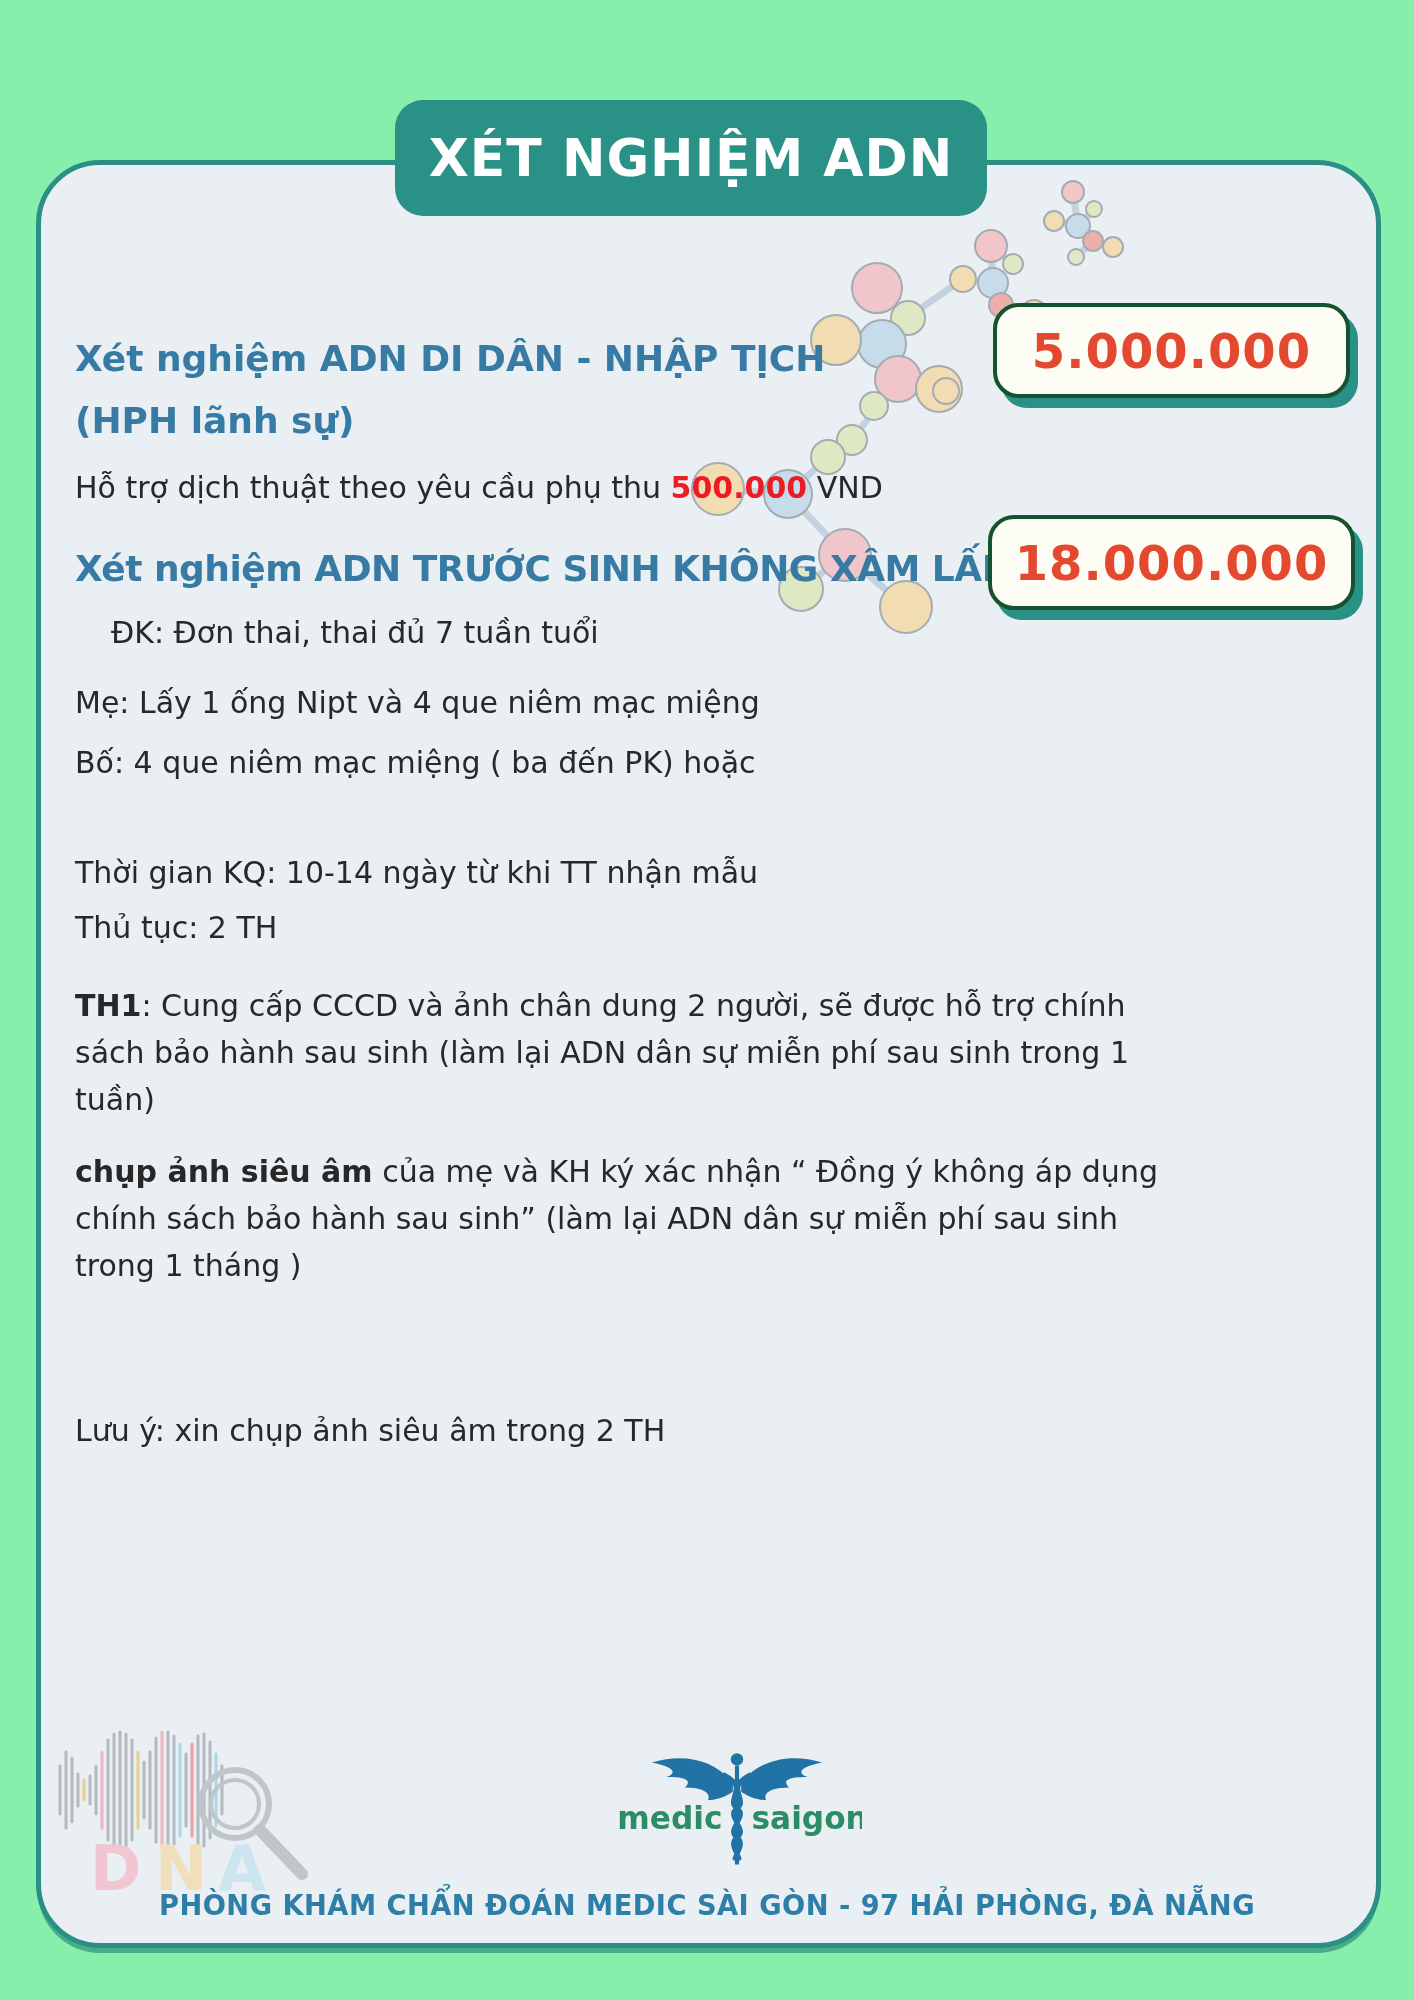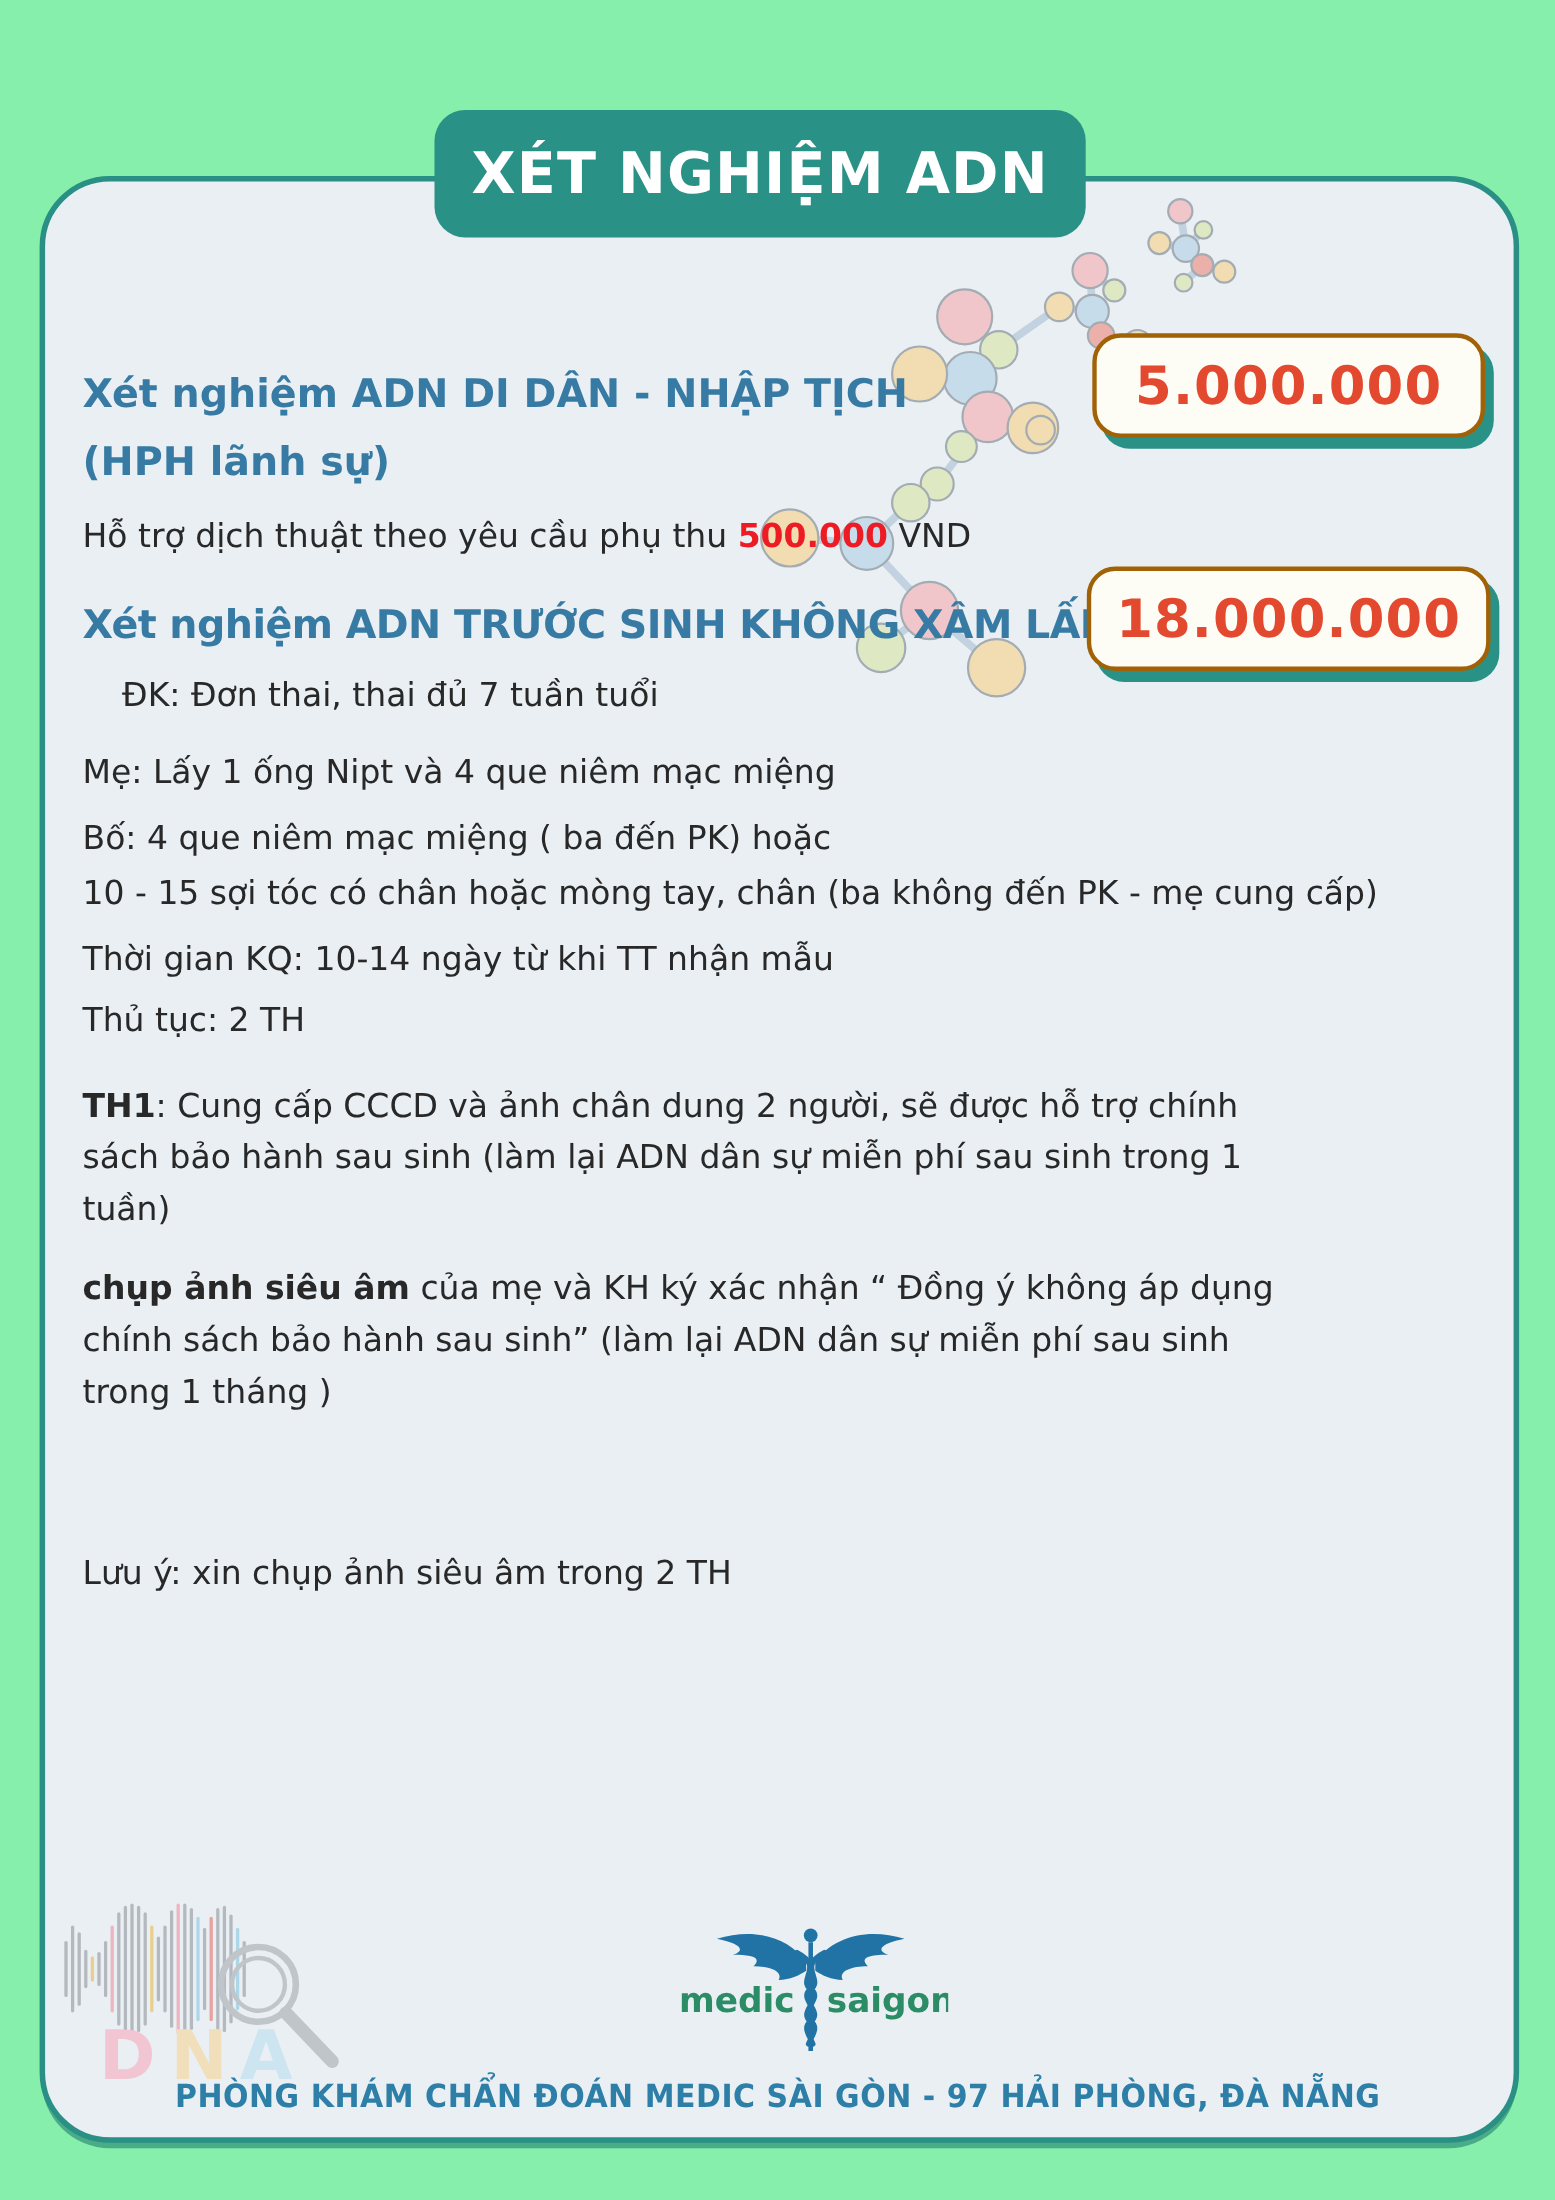--- a/index.html
+++ b/index.html
@@ -37,21 +37,21 @@
   .t-bo1{left:75px;top:745px;}
   .t-bo2{left:75px;top:795px;}
   .t-time{left:75px;top:855px;}
   .t-proc{left:75px;top:910px;}
   .t-th1{left:75px;top:982px;}
   .t-th2{left:75px;top:1148px;}
   .t-luuy{left:75px;top:1413px;}
   
   .pricebox{
     position:absolute;box-sizing:border-box;background:#fdfdf6;
-    border:4px solid #a16207;border-radius:26px;box-shadow:8px 10px 0 #2a9186;
+    border:4px solid #14532d;border-radius:26px;box-shadow:8px 10px 0 #2a9186;
     display:flex;align-items:center;justify-content:center;z-index:2;
   }
   .pb1{left:993px;top:303px;width:357px;height:95px;}
   .pb2{left:988px;top:515px;width:367px;height:95px;}
   .pricebox span{color:#e3492f;font-size:48px;font-weight:bold;letter-spacing:1px;}
   
   .dna-logo{position:absolute;left:50px;top:1726px;z-index:2;opacity:.82;}
   .medic-logo{position:absolute;left:612px;top:1748px;z-index:2;}
   .address{
     position:absolute;left:0;top:1888px;width:1414px;text-align:center;
@@ -143,21 +143,20 @@
 
   <div class="txt h t-h2">Xét nghiệm ADN TRƯỚC SINH KHÔNG XÂM LẤN</div>
 
   <div class="pricebox pb2">
     <span>18.000.000</span>
   </div>
 
   <div class="txt t-dk">ĐK: Đơn thai, thai đủ 7 tuần tuổi</div>
   <div class="txt t-me">Mẹ: Lấy 1 ống Nipt và 4 que niêm mạc miệng</div>
   <div class="txt t-bo1">Bố: 4 que niêm mạc miệng ( ba đến PK) hoặc</div>
-  <div class="txt t-bo2">10 - 15 sợi tóc có chân hoặc mòng tay, chân (ba không đến PK - mẹ cung cấp)</div>
   <div class="txt t-time">Thời gian KQ: 10-14 ngày từ khi TT nhận mẫu</div>
   <div class="txt t-proc">Thủ tục: 2 TH</div>
 
   <div class="txt t-th1">
     <div class="pline"><b>TH1</b><span>: Cung cấp CCCD và ảnh chân dung 2 người, sẽ được hỗ trợ chính</span></div>
     <div class="pline">sách bảo hành sau sinh (làm lại ADN dân sự miễn phí sau sinh trong 1</div>
     <div class="pline">tuần)</div>
   </div>
 
   <div class="txt t-th2">

